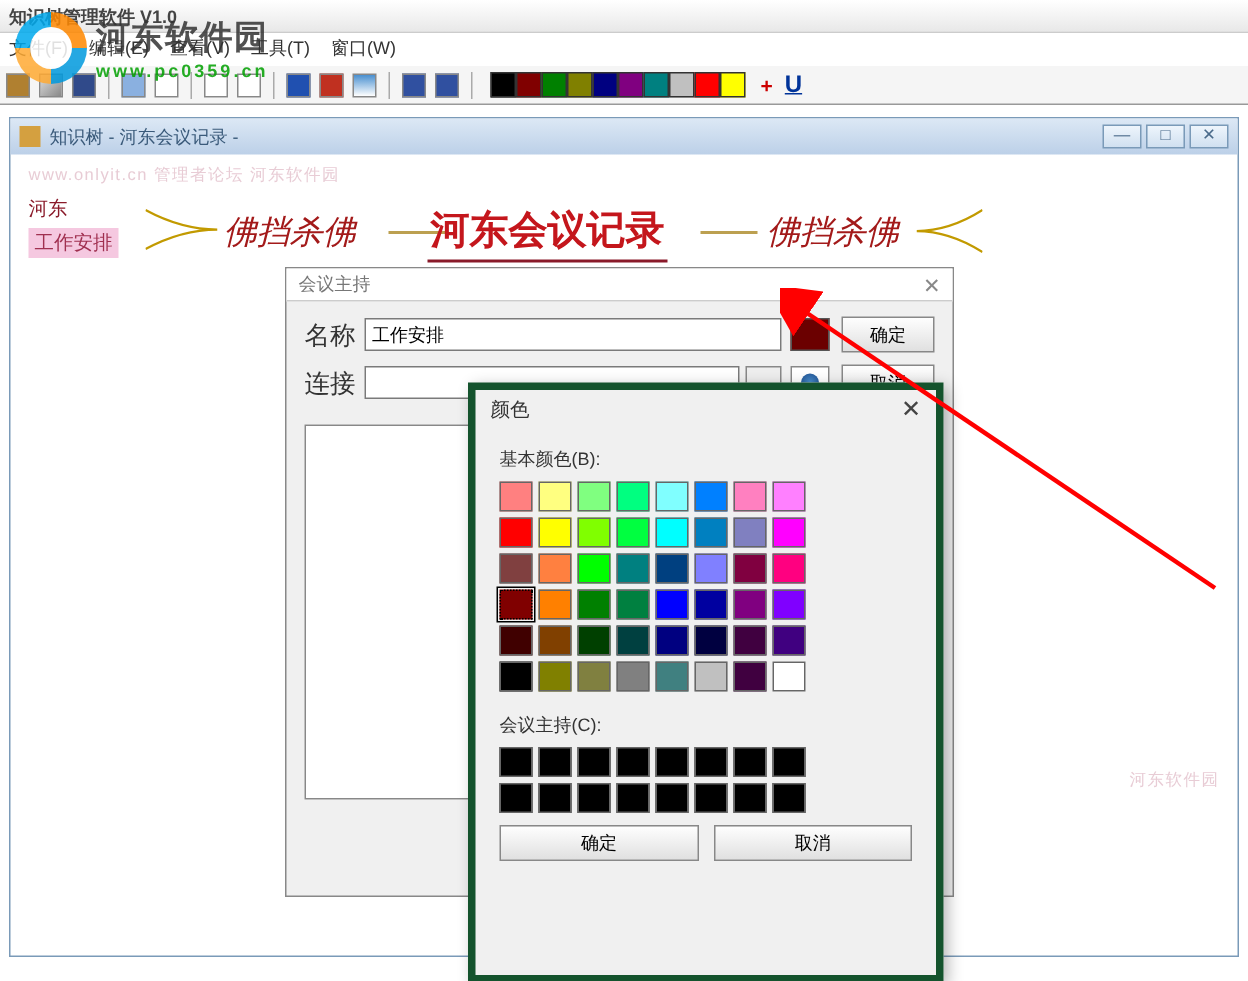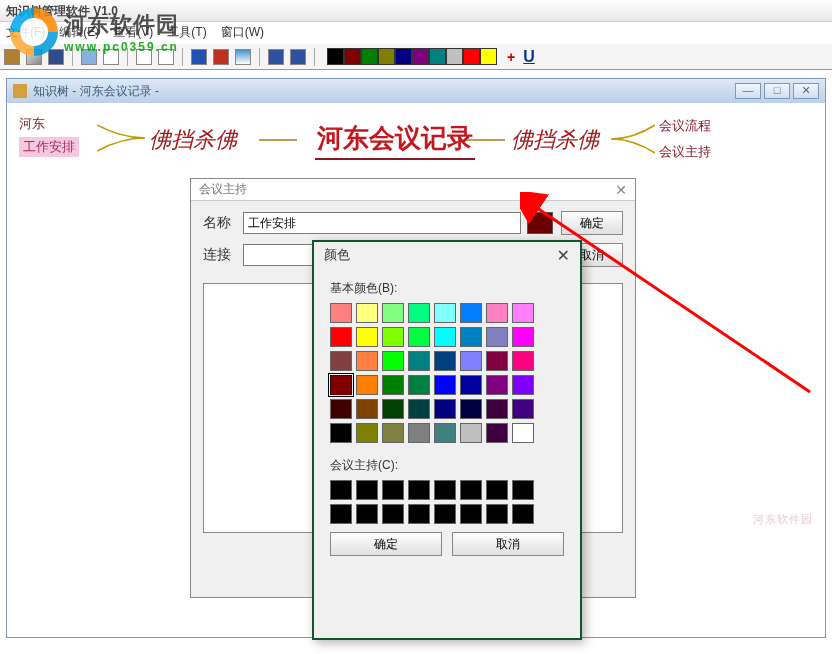--- a/index.html
+++ b/index.html
@@ -37,43 +37,43 @@
 
 
 .mindrow { position: relative; height: 60px; margin-top: 6px; }
 .node-left { position: absolute; left: 0; top: 0; }
 .node-left .l1 { color: #8a1a2a; font-size: 13px; }
 .node-left .l2 { background: #f5c8e0; color: #a03050; padding: 1px 4px; font-size: 13px; margin-top: 4px; display: inline-block; }
 .branch1 { position: absolute; left: 78px; top: 8px; width: 48px; height: 30px; }
 .svg-line { stroke: #c29a00; stroke-width: 1.5; fill: none; }
 .mid1 { position: absolute; left: 130px; top: 10px; color: #a31a1a; font-size: 22px; font-family: KaiTi, STKaiti, serif; font-style: italic; }
 .dash1 { position: absolute; left: 240px; top: 24px; width: 38px; height: 2px; background: #bca050; }
-.center { position: absolute; left: 296px; top: 6px; color: #c4161c; font-size: 26px; font-family: Liberation Mono, monospace; font-weight: bold; border-bottom: 2px solid #8a1a2a; padding: 0 2px 2px; }
+.center { position: absolute; left: 266px; top: 6px; color: #c4161c; font-size: 26px; font-family: Liberation Mono, monospace; font-weight: bold; border-bottom: 2px solid #8a1a2a; padding: 0 2px 2px; }
 .dash2 { position: absolute; left: 448px; top: 24px; width: 38px; height: 2px; background: #bca050; }
 .mid2 { position: absolute; left: 492px; top: 10px; color: #a31a1a; font-size: 22px; font-family: KaiTi, STKaiti, serif; font-style: italic; }
 .branch2 { position: absolute; left: 592px; top: 6px; width: 44px; height: 36px; }
 .node-right { position: absolute; left: 640px; top: 2px; }
 .node-right div { color: #8a1a2a; font-size: 13px; margin-bottom: 8px; }
 
 
 .edit-dlg { position: absolute; left: 190px; top: 178px; width: 446px; height: 420px; border: 1px solid #888; background: #f0f0f0; z-index: 20; }
 .edit-hdr { height: 22px; background: #fff; border-bottom: 1px solid #ccc; display: flex; align-items: center; padding: 0 8px; color: #777; font-size: 12px; }
 .edit-hdr .cx { margin-left: auto; cursor: pointer; color: #888; font-size: 14px; }
 .edit-body { padding: 10px 12px; display: grid; grid-template-columns: 34px 1fr 28px 62px; gap: 8px 6px; align-items: center; }
-.edit-body label { font-size: 14px; color: #333; }
+.edit-body label { font-size: 17px; color: #333; }
 .edit-body input[type=text] { height: 22px; border: 1px solid #7a7a7a; padding: 0 4px; font-size: 12px; width: 100%; }
 .clr-swatch { width: 26px; height: 22px; background: #6b0000; border: 1px solid #555; cursor: pointer; }
 .dlg-btn { height: 24px; border: 1px solid #888; background: linear-gradient(#fefefe,#e0e0e0); font-size: 12px; cursor: pointer; }
 .link-ico { width: 26px; height: 22px; border: 1px solid #888; background: #fff; display: flex; align-items: center; justify-content: center; }
 .link-ico span { width: 12px; height: 12px; border-radius: 50%; background: radial-gradient(#4a90d0,#1a4a8a); }
 .ellipsis-btn { width: 24px; height: 22px; border: 1px solid #888; background: #eee; text-align: center; line-height: 18px; }
 .edit-canvas { margin: 6px 12px 12px; height: 250px; border: 1px solid #888; background: #fff; }
 
 
-.color-dlg { position: absolute; left: 312px; top: 240px; width: 270px; height: 400px; border: 2px solid #14532d; background: #f0f0f0; box-shadow: 3px 3px 10px rgba(0,0,0,0.3); z-index: 40; }
+.color-dlg { position: absolute; left: 312px; top: 255px; width: 317px; height: 400px; border: 5px solid #14532d; background: #f0f0f0; box-shadow: 3px 3px 10px rgba(0,0,0,0.3); z-index: 40; }
 .cd-hdr { height: 26px; display: flex; align-items: center; padding: 0 10px; font-size: 13px; color: #333; }
 .cd-hdr .cx { margin-left: auto; cursor: pointer; font-size: 16px; color: #444; }
 .cd-body { padding: 6px 16px 10px; }
 .cd-label { font-size: 12px; margin: 6px 0 6px; color: #333; }
 .cd-grid { display: grid; grid-template-columns: repeat(8, 22px); gap: 4px 4px; margin-bottom: 4px; }
 .cd-cell { width: 22px; height: 20px; border: 1px solid #666; cursor: pointer; }
 .cd-cell.sel { outline: 1px solid #000; outline-offset: 1px; border: 1px dotted #000; }
 .cd-custom-grid { display: grid; grid-template-columns: repeat(8, 22px); gap: 4px; }
 .cd-btn-wide { width: 100%; height: 24px; margin-top: 10px; border: 1px solid #888; background: linear-gradient(#fefefe,#e0e0e0); font-size: 12px; cursor: pointer; }
 .cd-btnrow { display: flex; gap: 10px; margin-top: 8px; }
@@ -139,40 +139,37 @@
   <div class="child-title">
     <span class="ico"></span>
     <span>知识树 - 河东会议记录 -</span>
     <div class="child-controls">
       <div>—</div>
       <div>□</div>
       <div>✕</div>
     </div>
   </div>
   <div class="child-body">
+    <div class="faint-links">www.onlyit.cn   管理者论坛   河东软件园</div>
     <div class="mindrow">
       <div class="node-left">
         <div class="l1">河东</div>
         <div class="l2">工作安排</div>
       </div>
       <svg class="branch1" viewBox="0 0 48 30">
           <path class="svg-line" d="M48 15 Q24 15 0 2 M48 15 Q24 15 0 28"></path>
         </svg>
       <div class="mid1">佛挡杀佛</div>
       <div class="dash1"></div>
       <div class="center">河东会议记录</div>
       <div class="dash2"></div>
       <div class="mid2">佛挡杀佛</div>
       <svg class="branch2" viewBox="0 0 44 36">
           <path class="svg-line" d="M0 18 Q22 18 44 4 M0 18 Q22 18 44 32"></path>
         </svg>
-      <div class="node-right">
-        <div>会议流程</div>
-        <div>会议主持</div>
-      </div>
     </div>
     <div class="faint-rb">河东软件园</div>
   </div>
 </div>
 
 <div class="edit-dlg">
   <div class="edit-hdr">
     <span>会议主持</span>
     <span class="cx">✕</span>
   </div>

